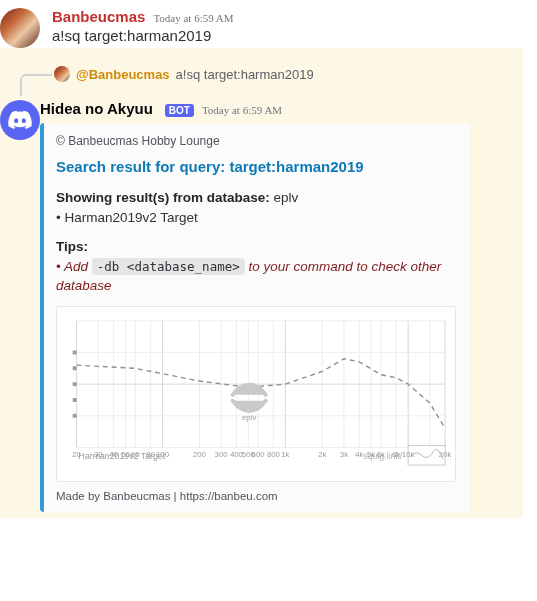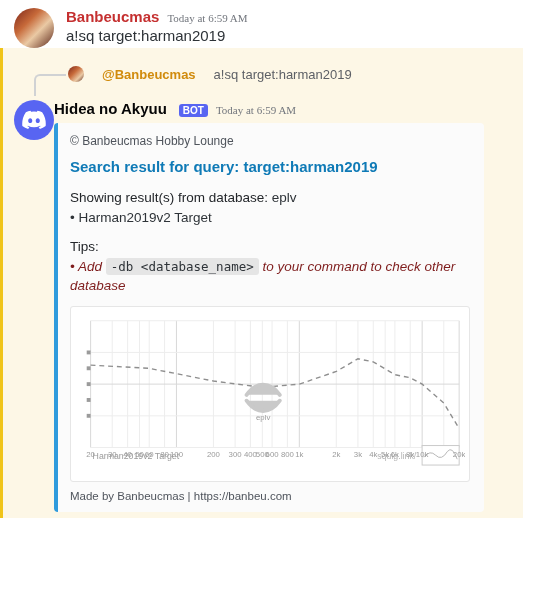--- a/index.html
+++ b/index.html
@@ -14,38 +14,38 @@
     --embed-bg: #f3f3f3;
     --embed-bg-inner: #fbfbfb;
     --link-blue: #0f7ab6;
     --code-bg: #e5e5e5;
     --chart-grid: #d7d7d7;
     --chart-line: #8e8e8e;
     --chart-text: #9b9b9b;
     font-family: -apple-system, BlinkMacSystemFont, "Segoe UI", Helvetica, Arial, sans-serif;
   }
   html,body { margin:0; padding:0; background:var(--bg); color:var(--text); }
-  .wrap { width:537px; box-sizing:border-box; padding:8px 14px 14px 14px; }
+  .wrap { width:537px; box-sizing:border-box; padding:8px 14px 14px 0; }
 
   
   .msg1 { display:flex; gap:12px; }
   .avatar {
     width:40px; height:40px; border-radius:50%;
     background:linear-gradient(135deg,#7a2418 0%,#c76a3a 35%,#eac9a4 60%,#5a2417 100%);
     flex:0 0 40px;
   }
   .msg1-body { flex:1; }
   .hdr { display:flex; align-items:baseline; gap:8px; }
   .uname-red { color:var(--username-red); font-weight:700; font-size:15px; }
   .ts { color:var(--muted); font-size:11px;font-family:Liberation Serif, serif; }
   .msg-text { font-size:15px; color:#2e3338; margin-top:2px; }
 
   
   .reply-row {
-    display:flex; align-items:center; gap:18px;
+    display:flex; align-items:center; gap:6px;
     margin:16px 0 8px 20px;
     font-size:13px; color:var(--muted);
     position:relative;
   }
   .reply-connector {
     position:absolute; left:-0px; top:8px; width:30px; height:20px;
     border-left:2px solid #d0d2d4; border-top:2px solid #d0d2d4;
     border-top-left-radius:6px;
     transform:translateX(-0px);
   }
@@ -86,21 +86,21 @@
     border-radius:4px;
     padding:10px 14px 8px 12px;
     max-width:430px;
     box-sizing:border-box;
     font-size:13.5px;
     line-height:1.45;
   }
   .embed .author { color:#4f545c; font-size:12px; margin-bottom:6px; }
   .embed .title { color:var(--link-blue); font-weight:700; font-size:15px; margin-bottom:10px; }
   .embed .title .qlabel { }
-  .embed b { font-weight:400; color:#23262a; }
+  .embed b { font-weight:700; color:#23262a; }
   .embed .block { margin-bottom:10px; color:#2e3338; }
   .embed .muted-list { color:#4f545c; }
   .embed code {
     background:var(--code-bg); padding:1px 5px; border-radius:3px;
     font-family:Consolas,Menlo,monospace; font-size:12.5px;
   }
   .embed .tips-text { font-style:italic; color:#7f1d1d; }
 
   .chart-box {
     background:#fff; border:1px solid #e6e6e6; border-radius:3px;

